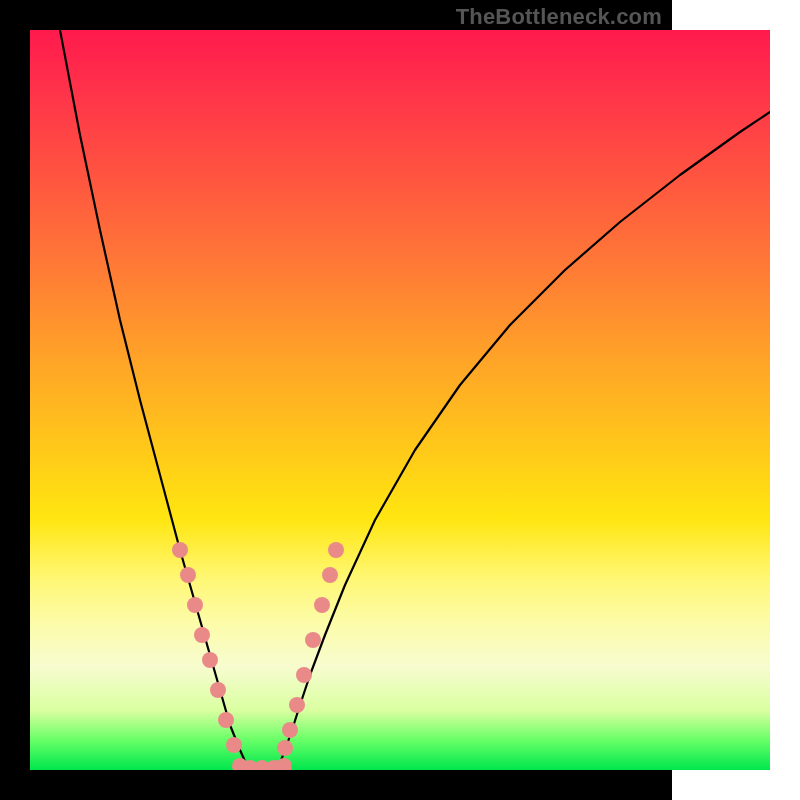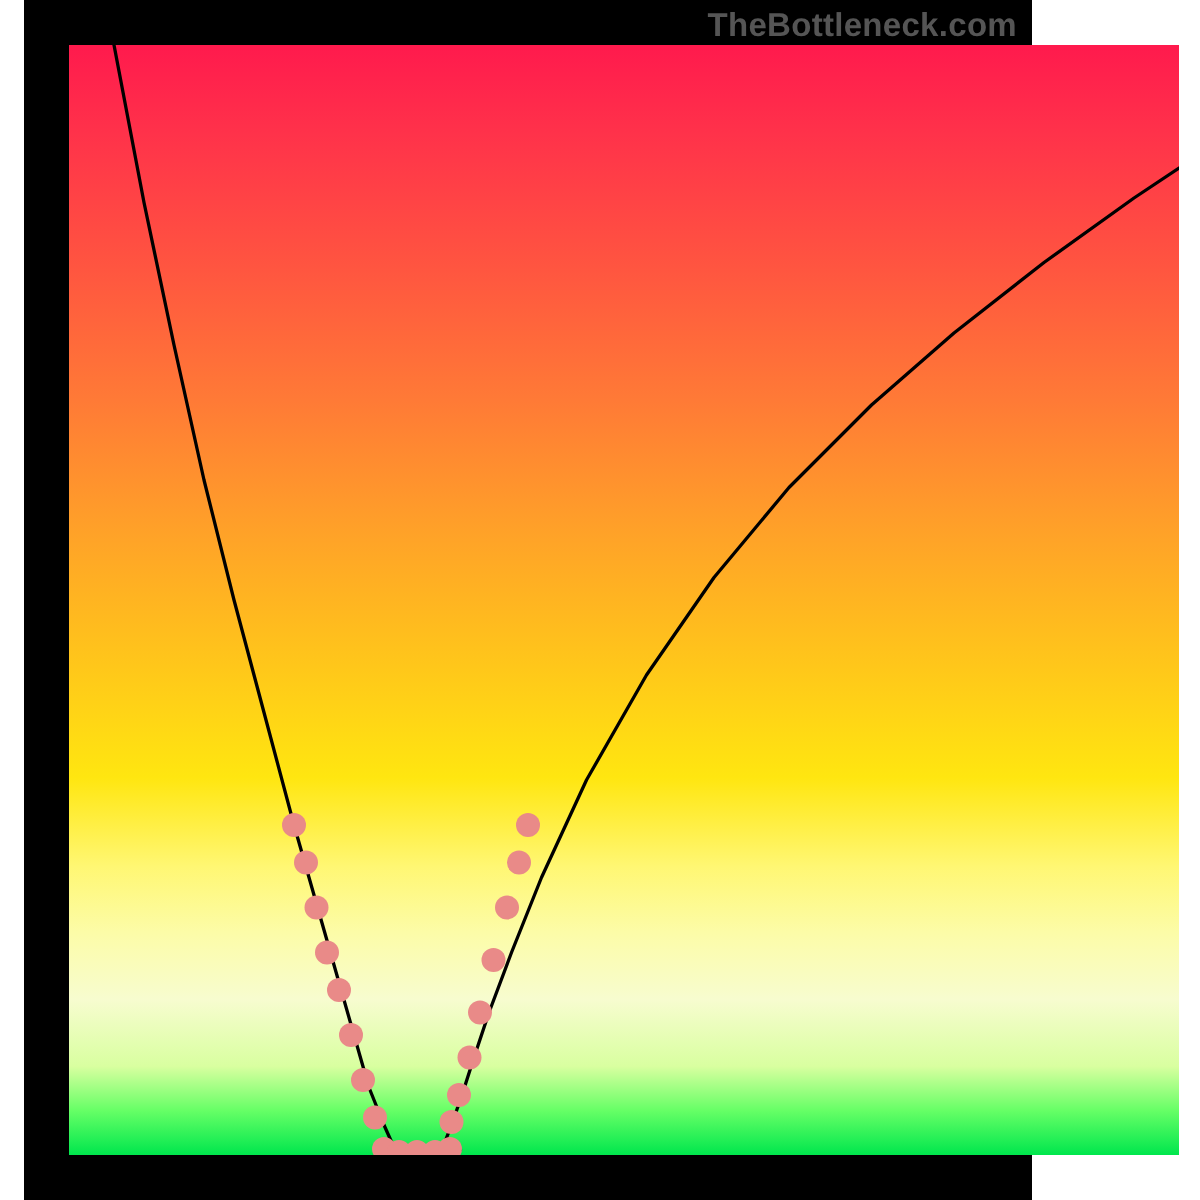--- a/index.html
+++ b/index.html
@@ -8,21 +8,20 @@
     width: 800px;
     height: 800px;
     overflow: hidden;
     font-family: Arial, Helvetica, sans-serif;
   }
   .frame {
     position: relative;
     width: 672px;
     height: 800px;
     background: #000;
-    margin-left: 16px;
   }
   .plot {
     position: absolute;
     left: 30px;
     top: 30px;
     width: 740px;
     height: 740px;
     
     background: linear-gradient(
       to bottom,

